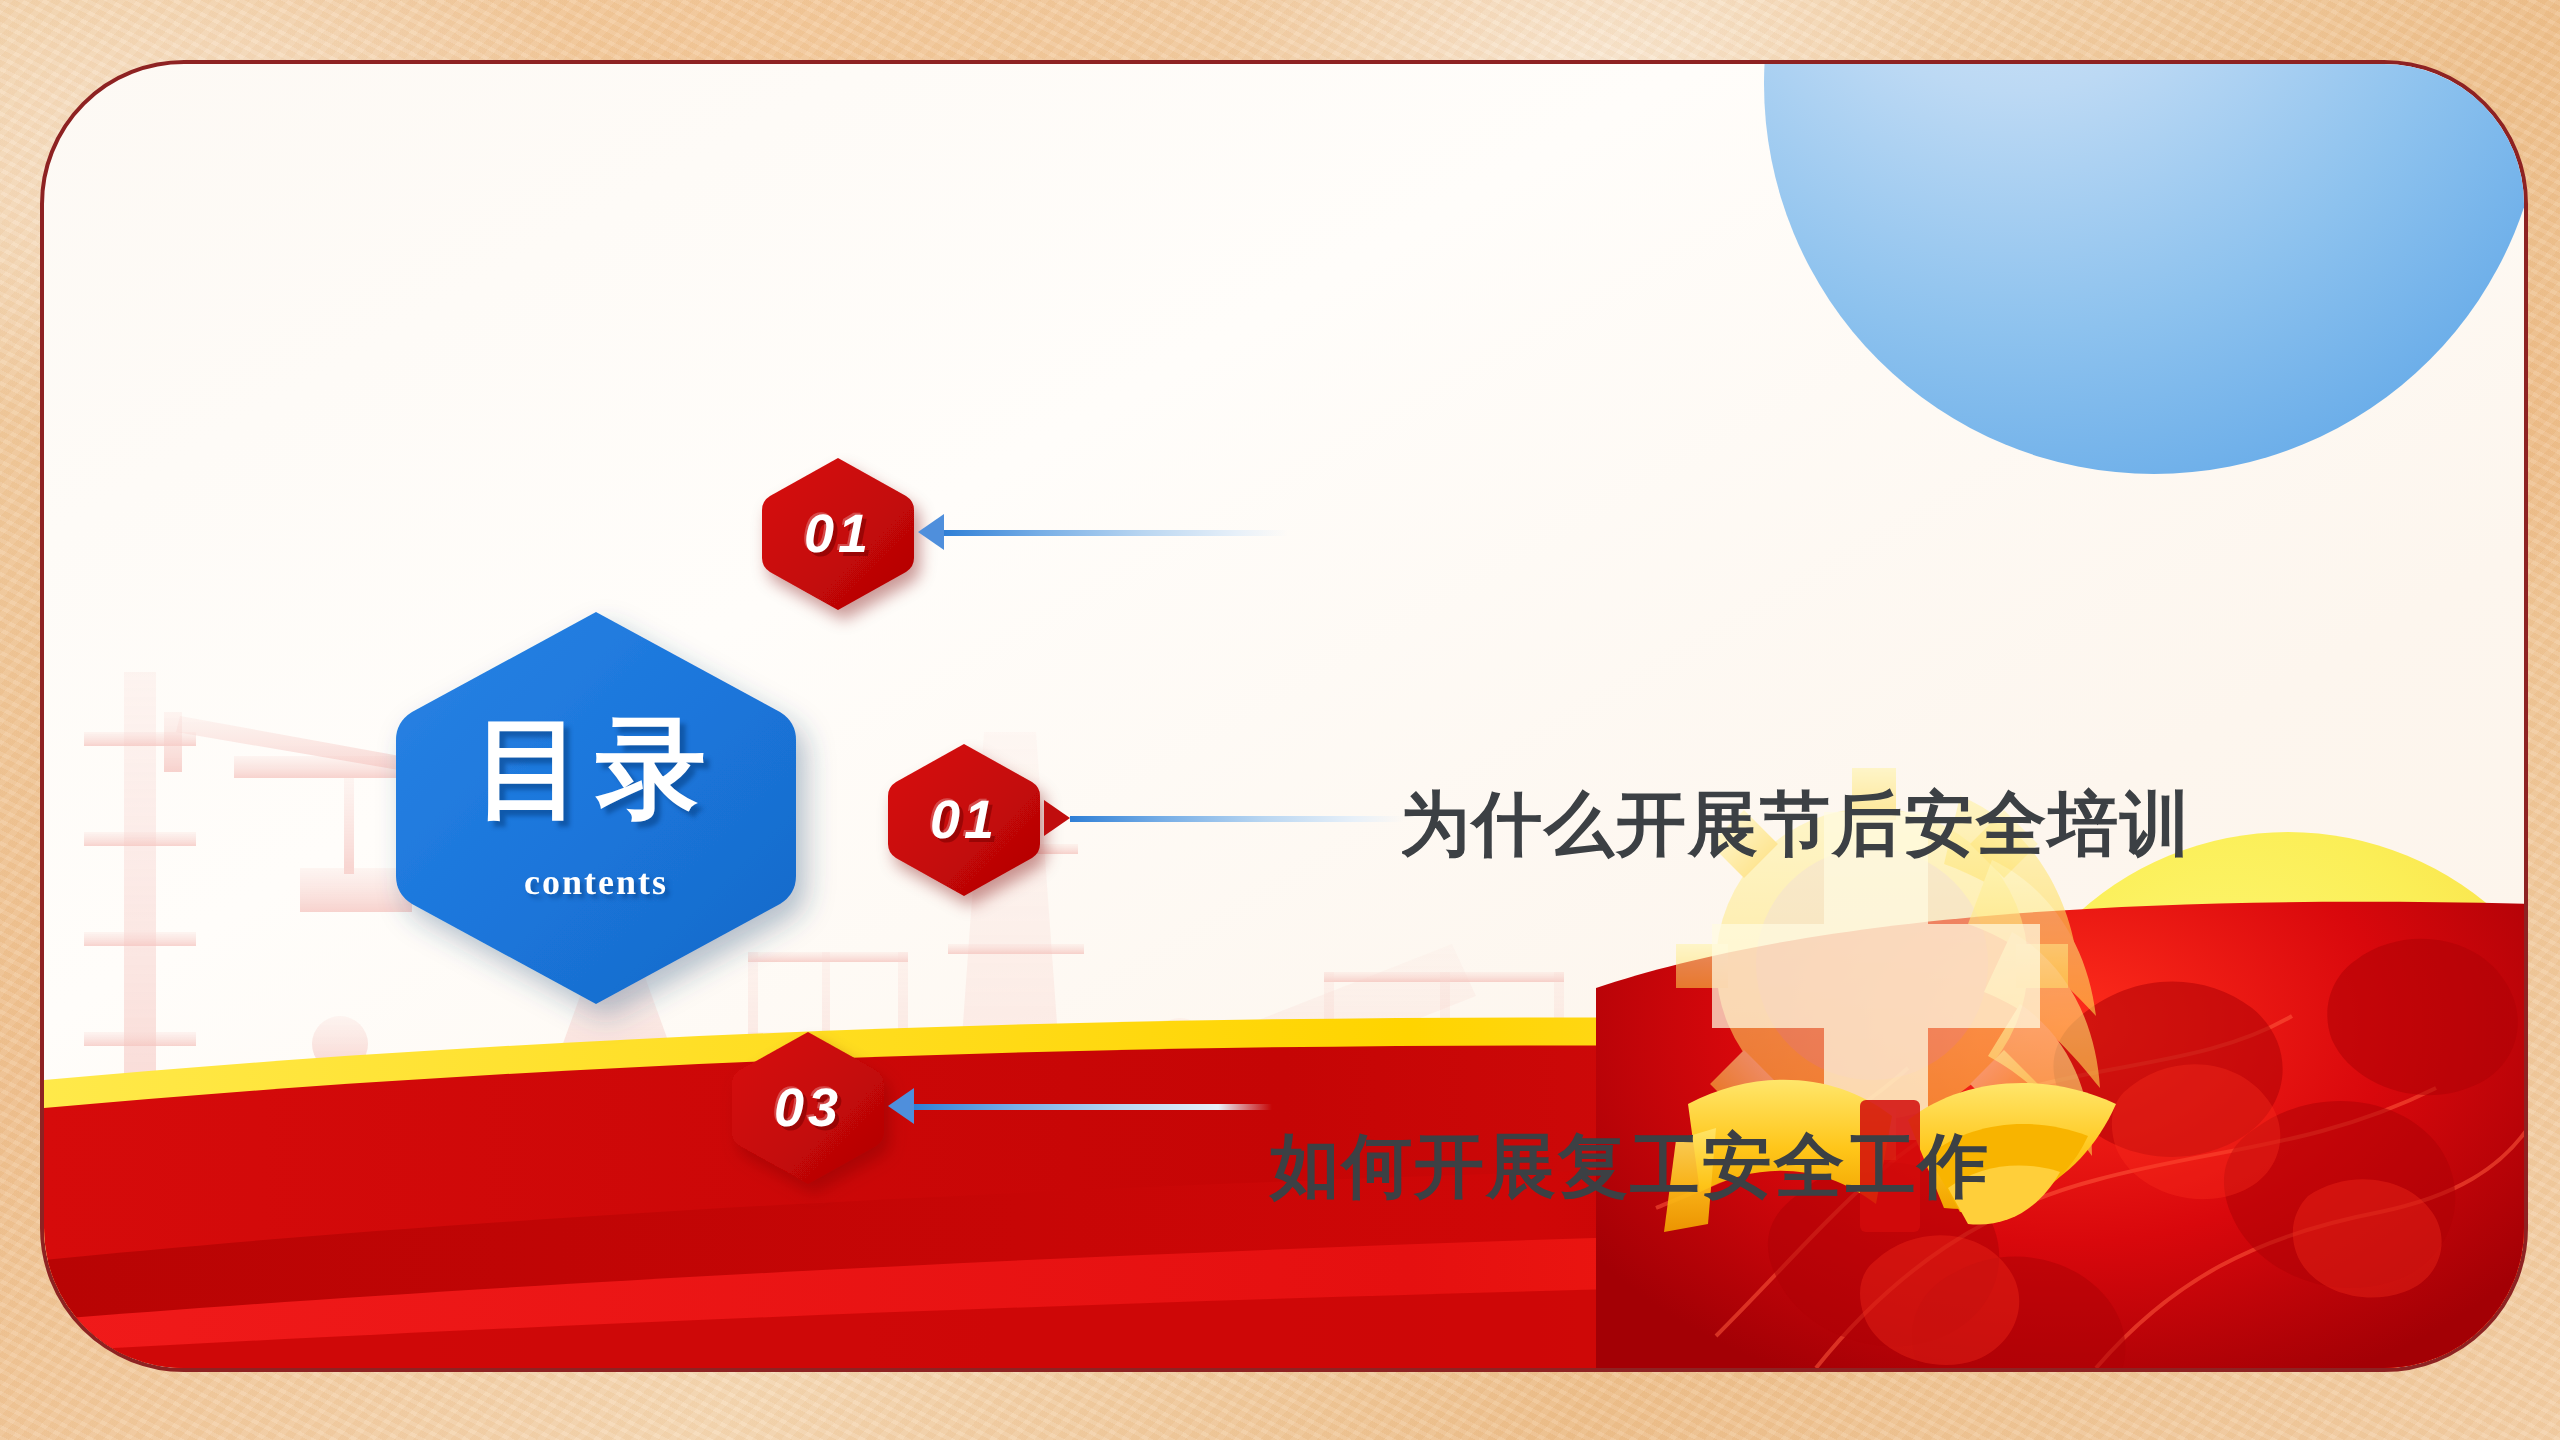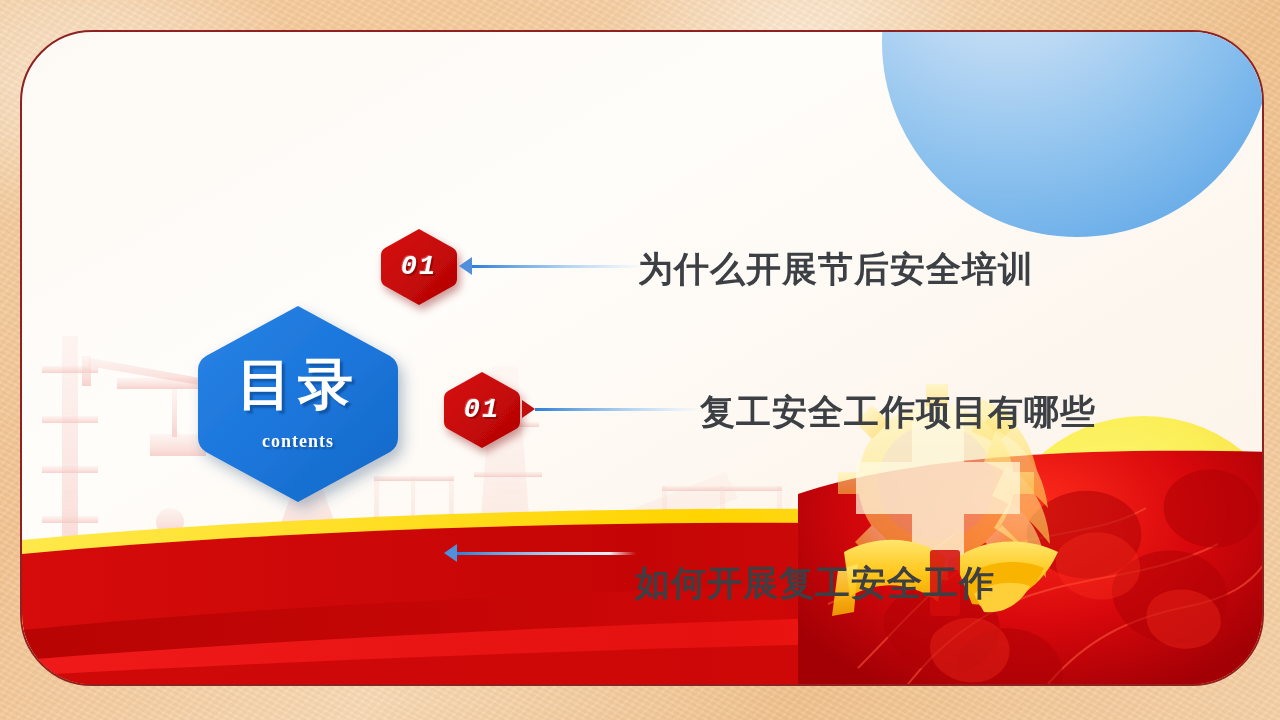--- a/index.html
+++ b/index.html
@@ -84,21 +84,21 @@
     font-size:55px;font-weight:bold;color:#fff;letter-spacing:6px;
     text-shadow:3px 3px 2px rgba(0,50,110,.45);line-height:1.02;
   }
   #contents-hex .en{
     font-family:"Liberation Serif","DejaVu Serif",serif;
     font-size:18px;font-weight:bold;color:#fff;letter-spacing:1px;
     text-shadow:2px 2px 2px rgba(0,50,110,.45);margin-top:-2px;
   }
 
   .num-hex{width:84px;height:80px;}
-  .num-hex .lbl{font-size:27px;font-family:Liberation Mono, monospace;}
+  .num-hex .lbl{font-size:27px;font-family:Liberation Sans, sans-serif;}
   #hex-01{left:355px;top:195px;}
   #hex-02{left:418px;top:338px;}
   #hex-03{left:340px;top:482px;}
 
   .connector{position:absolute;height:20px;display:flex;align-items:center;}
   .connector .tri{width:0;height:0;border-top:9px solid transparent;border-bottom:9px solid transparent;}
   .connector .tri.left{border-right:13px solid #4f8fdc;}
   .connector .tri.right{border-left:13px solid #c00d0d;}
   .connector .line{height:3px;flex:1;
     background:linear-gradient(90deg,#2f7fd6 0%,#77aee6 28%,#b9d6f1 58%,#e7f0f9 85%,rgba(231,240,249,0) 100%);}
@@ -369,34 +369,39 @@
             </filter>
           </defs>
           <path filter="url(#rsh)" fill="url(#rh)" d="M42 2 L76 21 Q80 23.5 80 28 L80 52 Q80 56.5 76 59 L42 78 L8 59 Q4 56.5 4 52 L4 28 Q4 23.5 8 21 Z"></path>
         </svg>
         <div class="lbl">01</div>
       </div>
       <div class="connector" id="conn-01">
         <div class="tri left"></div>
         <div class="line"></div>
       </div>
-      <div class="item-text" id="txt-01">为什么开展节后安全培训</div>
 
       <div class="hex num-hex" id="hex-02">
         <svg width="84" height="80" viewBox="0 0 84 80">
           <path filter="url(#rsh)" fill="url(#rh)" d="M42 2 L76 21 Q80 23.5 80 28 L80 52 Q80 56.5 76 59 L42 78 L8 59 Q4 56.5 4 52 L4 28 Q4 23.5 8 21 Z"></path>
         </svg>
         <div class="lbl">01</div>
       </div>
       <div class="connector" id="conn-02">
         <div class="tri right"></div>
         <div class="line"></div>
       </div>
-      <div class="item-text" id="txt-02">复工安全工作项目有哪些</div>
-
+      <div class="item-text" id="txt-02">为什么开展节后安全培训</div>
+
+      <div class="hex num-hex" id="hex-03">
+        <svg width="84" height="80" viewBox="0 0 84 80">
+          <path filter="url(#rsh)" fill="url(#rh)" d="M42 2 L76 21 Q80 23.5 80 28 L80 52 Q80 56.5 76 59 L42 78 L8 59 Q4 56.5 4 52 L4 28 Q4 23.5 8 21 Z"></path>
+        </svg>
+        <div class="lbl">03</div>
+      </div>
       <div class="connector" id="conn-03">
         <div class="tri left"></div>
         <div class="line"></div>
       </div>
       <div class="item-text" id="txt-03">如何开展复工安全工作</div>
 
     </div>
   </div>
 </div>
 

